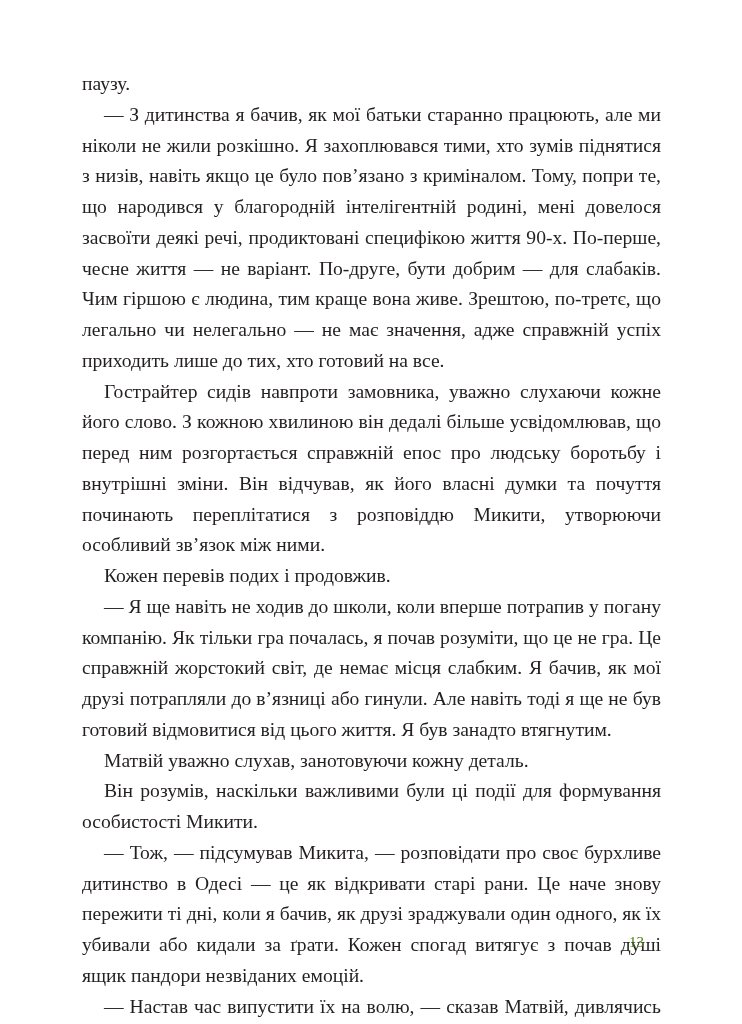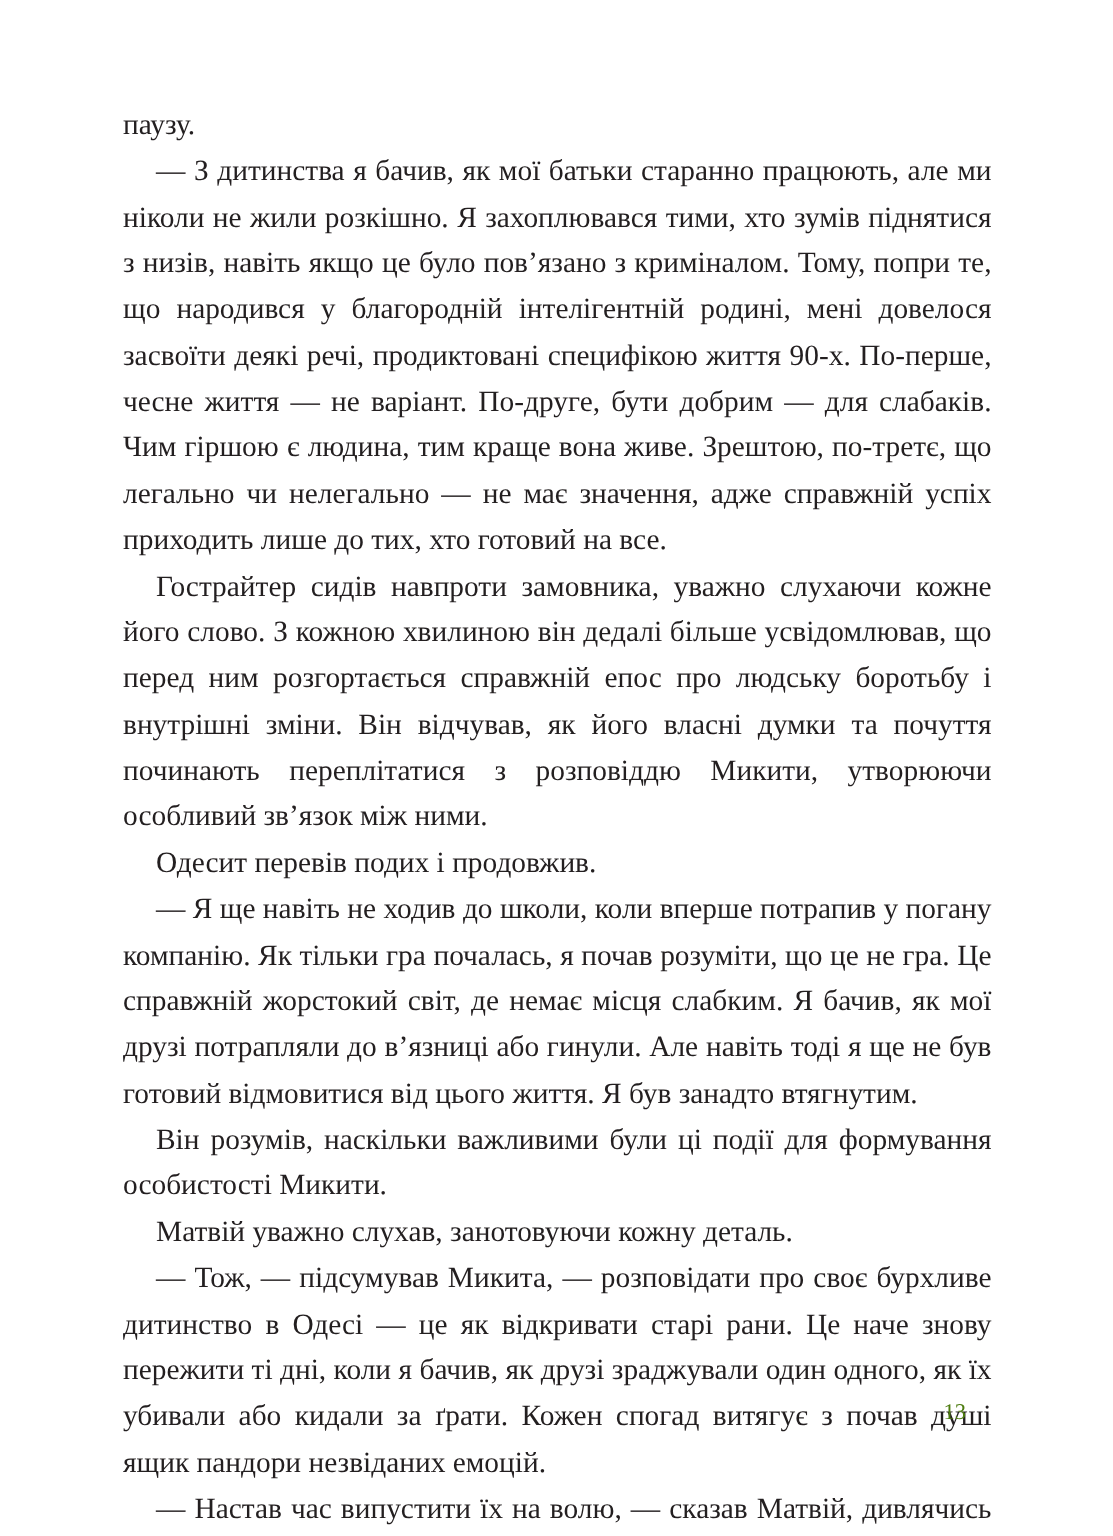--- a/index.html
+++ b/index.html
@@ -43,22 +43,22 @@
       color: #4d7c0f;
     }
   </style>
 </head>
 <body>
 
 <div class="page">
   <p class="cont">паузу.</p>
   <p>— З дитинства я бачив, як мої батьки старанно працюють, але ми ніколи не жили розкішно. Я захоплювався тими, хто зумів піднятися з низів, навіть якщо це було пов’язано з криміналом. Тому, попри те, що народився у благородній інтелігентній родині, мені довелося засвоїти деякі речі, продиктовані специфікою життя 90-х. По-перше, чесне життя — не варіант. По-друге, бути добрим — для слабаків. Чим гіршою є людина, тим краще вона живе. Зрештою, по-третє, що легально чи нелегально — не має значення, адже справжній успіх приходить лише до тих, хто готовий на все.</p>
   <p>Гострайтер сидів навпроти замовника, уважно слухаючи кожне його слово. З кожною хвилиною він дедалі більше усвідомлював, що перед ним розгортається справжній епос про людську боротьбу і внутрішні зміни. Він відчував, як його власні думки та почуття починають пере­плітатися з розповіддю Микити, утворюючи особливий зв’язок між ними.</p>
-  <p>Одесит перевів подих і продовжив.</p>
+  <p>Кожен перевів подих і продовжив.</p>
   <p>— Я ще навіть не ходив до школи, коли вперше потрапив у погану компанію. Як тільки гра почалась, я почав розуміти, що це не гра. Це справжній жорстокий світ, де немає місця слабким. Я бачив, як мої друзі потрапляли до в’язниці або гинули. Але навіть тоді я ще не був готовий відмовитися від цього життя. Я був занадто втягнутим.</p>
+  <p>Матвій уважно слухав, занотовуючи кожну деталь.</p>
   <p>Він розумів, наскільки важливими були ці події для формування особистості Микити.</p>
-  <p>Матвій уважно слухав, занотовуючи кожну деталь.</p>
   <p>— Тож, — підсумував Микита, — розповідати про своє бурхливе дитинство в Одесі — це як відкривати старі рани. Це наче знову пере­жити ті дні, коли я бачив, як друзі зраджували один одного, як їх уби­вали або кидали за ґрати. Кожен спогад витягує з почав душі ящик пандори незвіданих емоцій.</p>
   <p>— Настав час випустити їх на волю, — сказав Матвій, дивлячись у вічі Микиті.</p>
 
 </div>
 
 <div class="page-number">13</div>
 
 </body></html>

